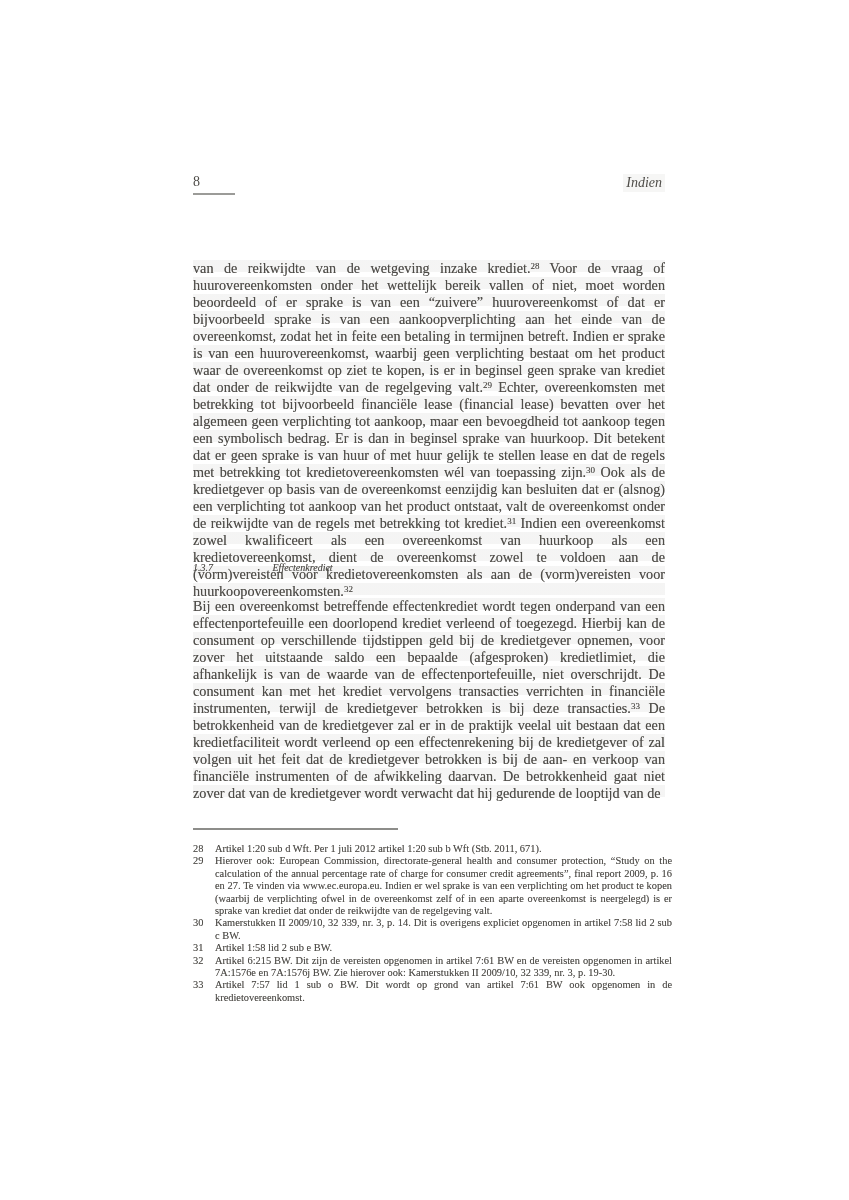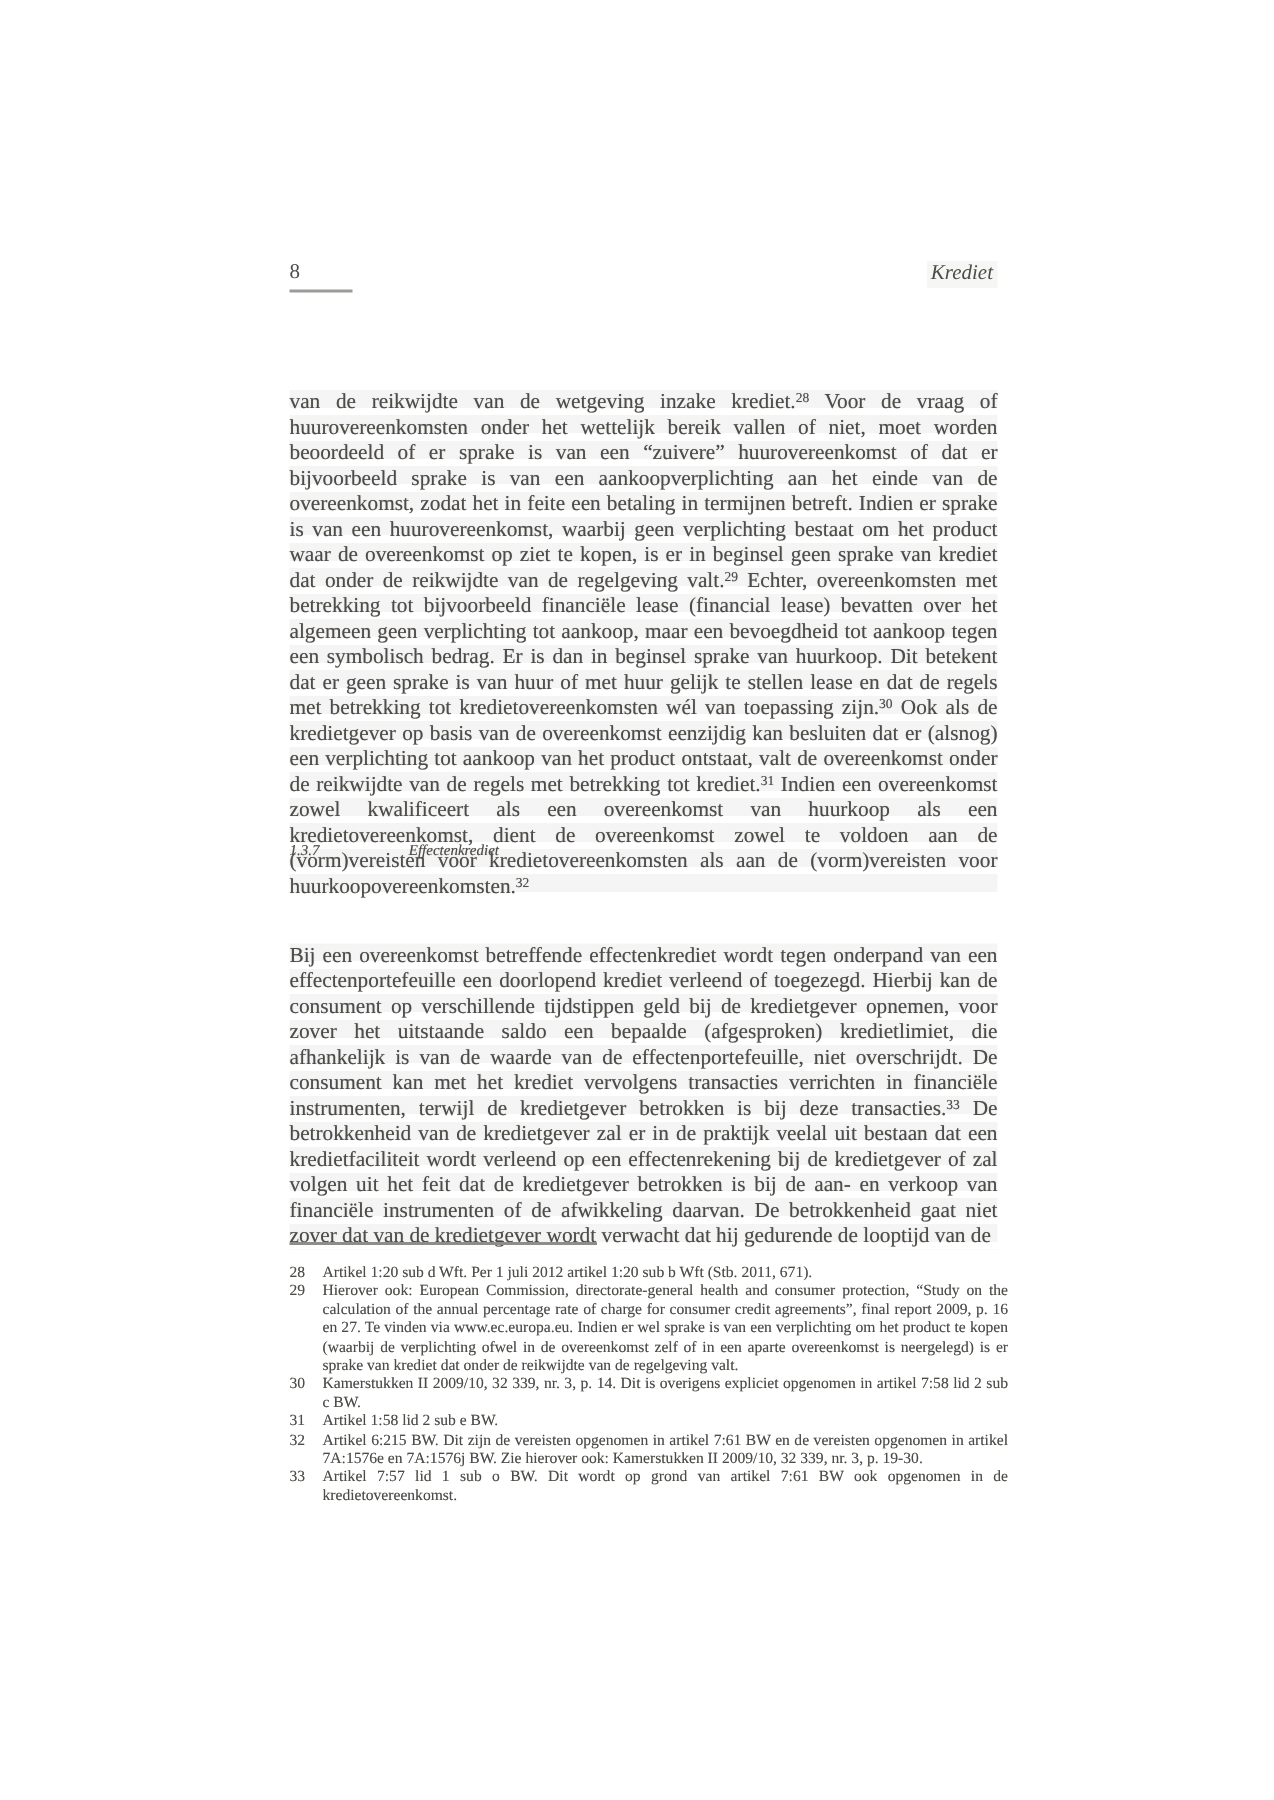--- a/index.html
+++ b/index.html
@@ -52,21 +52,21 @@
   .para {
     position: absolute;
     left: 193px;
     width: 472px;
     font-size: 14.2px;
     line-height: 17px;
     text-align: justify;
     text-shadow: 0 0 0.5px rgba(78,76,72,0.55);
   }
   #para-host-0 { top: 223px; }
-  #para-host-1 { top: 592px; }
+  #para-host-1 { top: 561px; }
   .para sup.fnref {
     font-size: 9px;
     line-height: 0;
     vertical-align: 4px;
   }
   .section-heading {
     position: absolute;
     left: 193px;
     top: 559px;
     width: 472px;
@@ -104,21 +104,21 @@
 </head>
 <body>
 
 <div class="canvas">
 
   <header class="running-head">
     <div class="page-num-wrap">
       <span>8</span>
       <span class="page-num-rule"></span>
     </div>
-    <span class="running-title">Krediet</span>
+    <span class="running-title">Indien</span>
   </header>
 
   <p class="para scanline" id="para-host-0"><span>van de reikwijdte van de wetgeving inzake krediet.</span><sup class="fnref">28</sup><span> Voor de vraag of huurovereenkomsten onder het wettelijk bereik vallen of niet, moet worden beoordeeld of er sprake is van een “zuivere” huurovereenkomst of dat er bijvoorbeeld sprake is van een aankoopverplichting aan het einde van de overeenkomst, zodat het in feite een betaling in termijnen betreft. Indien er sprake is van een huurovereenkomst, waarbij geen verplichting bestaat om het product waar de overeenkomst op ziet te kopen, is er in beginsel geen sprake van krediet dat onder de reikwijdte van de regelgeving valt.</span><sup class="fnref">29</sup><span> Echter, overeenkomsten met betrekking tot bijvoorbeeld financiële lease (financial lease) bevatten over het algemeen geen verplichting tot aankoop, maar een bevoegdheid tot aankoop tegen een symbolisch bedrag. Er is dan in beginsel sprake van huurkoop. Dit betekent dat er geen sprake is van huur of met huur gelijk te stellen lease en dat de regels met betrekking tot kredietovereenkomsten wél van toepassing zijn.</span><sup class="fnref">30</sup><span> Ook als de kredietgever op basis van de overeenkomst eenzijdig kan besluiten dat er (alsnog) een verplichting tot aankoop van het product ontstaat, valt de overeenkomst onder de reikwijdte van de regels met betrekking tot krediet.</span><sup class="fnref">31</sup><span> Indien een overeenkomst zowel kwalificeert als een overeenkomst van huurkoop als een kredietovereenkomst, dient de overeenkomst zowel te voldoen aan de (vorm)vereisten voor kredietovereenkomsten als aan de (vorm)vereisten voor huurkoopovereenkomsten.</span><sup class="fnref">32</sup></p>
 
   <h2 class="section-heading">
     <span class="sec-num">1.3.7</span>
     <span class="sec-title">Effectenkrediet</span>
   </h2>
 
   <p class="para scanline" id="para-host-1"><span>Bij een overeenkomst betreffende effectenkrediet wordt tegen onderpand van een effectenportefeuille een doorlopend krediet verleend of toegezegd. Hierbij kan de consument op verschillende tijdstippen geld bij de kredietgever opnemen, voor zover het uitstaande saldo een bepaalde (afgesproken) kredietlimiet, die afhankelijk is van de waarde van de effectenportefeuille, niet overschrijdt. De consument kan met het krediet vervolgens transacties verrichten in financiële instrumenten, terwijl de kredietgever betrokken is bij deze transacties.</span><sup class="fnref">33</sup><span> De betrokkenheid van de kredietgever zal er in de praktijk veelal uit bestaan dat een kredietfaciliteit wordt verleend op een effectenrekening bij de kredietgever of zal volgen uit het feit dat de kredietgever betrokken is bij de aan- en verkoop van financiële instrumenten of de afwikkeling daarvan. De betrokkenheid gaat niet zover dat van de kredietgever wordt verwacht dat hij gedurende de looptijd van de</span></p>

